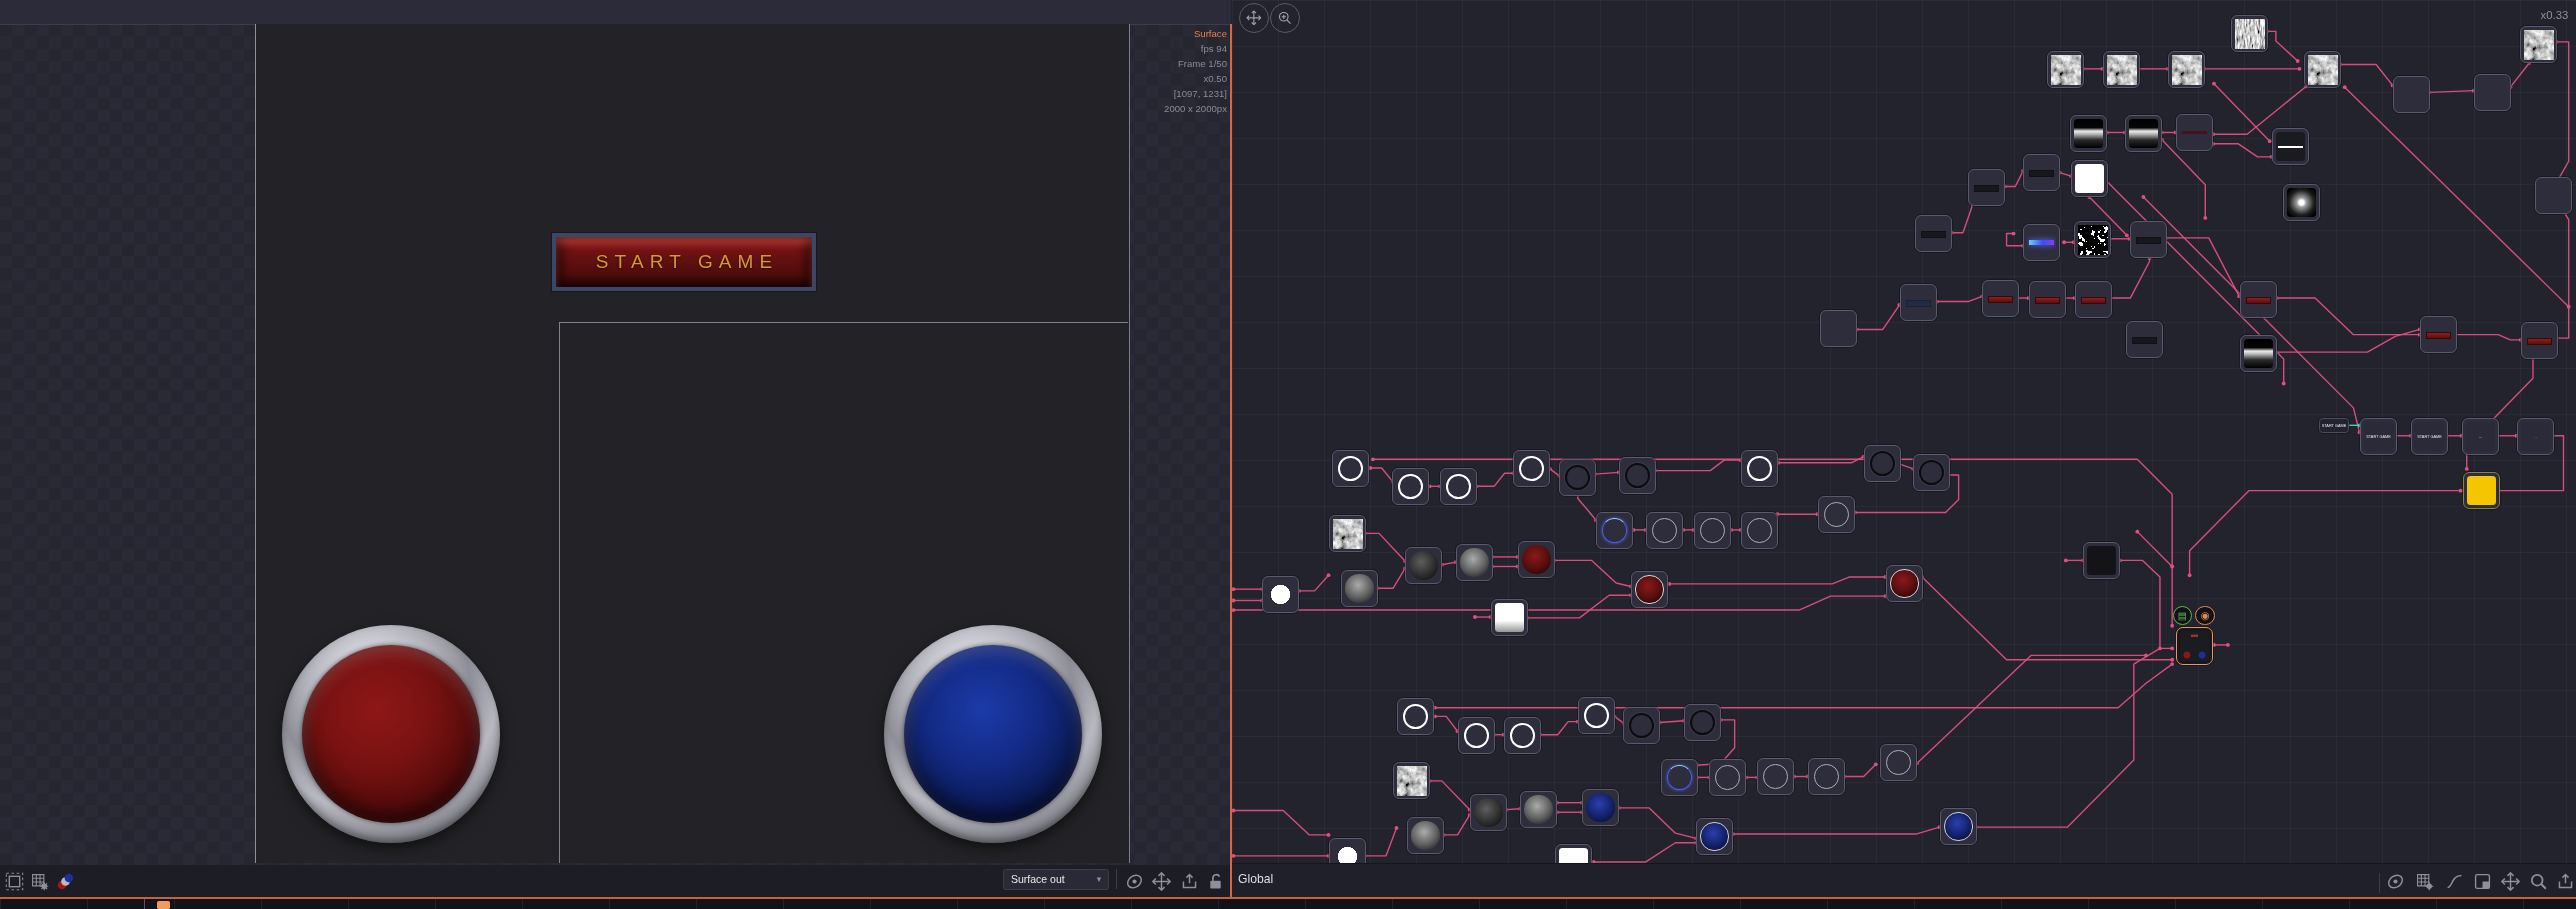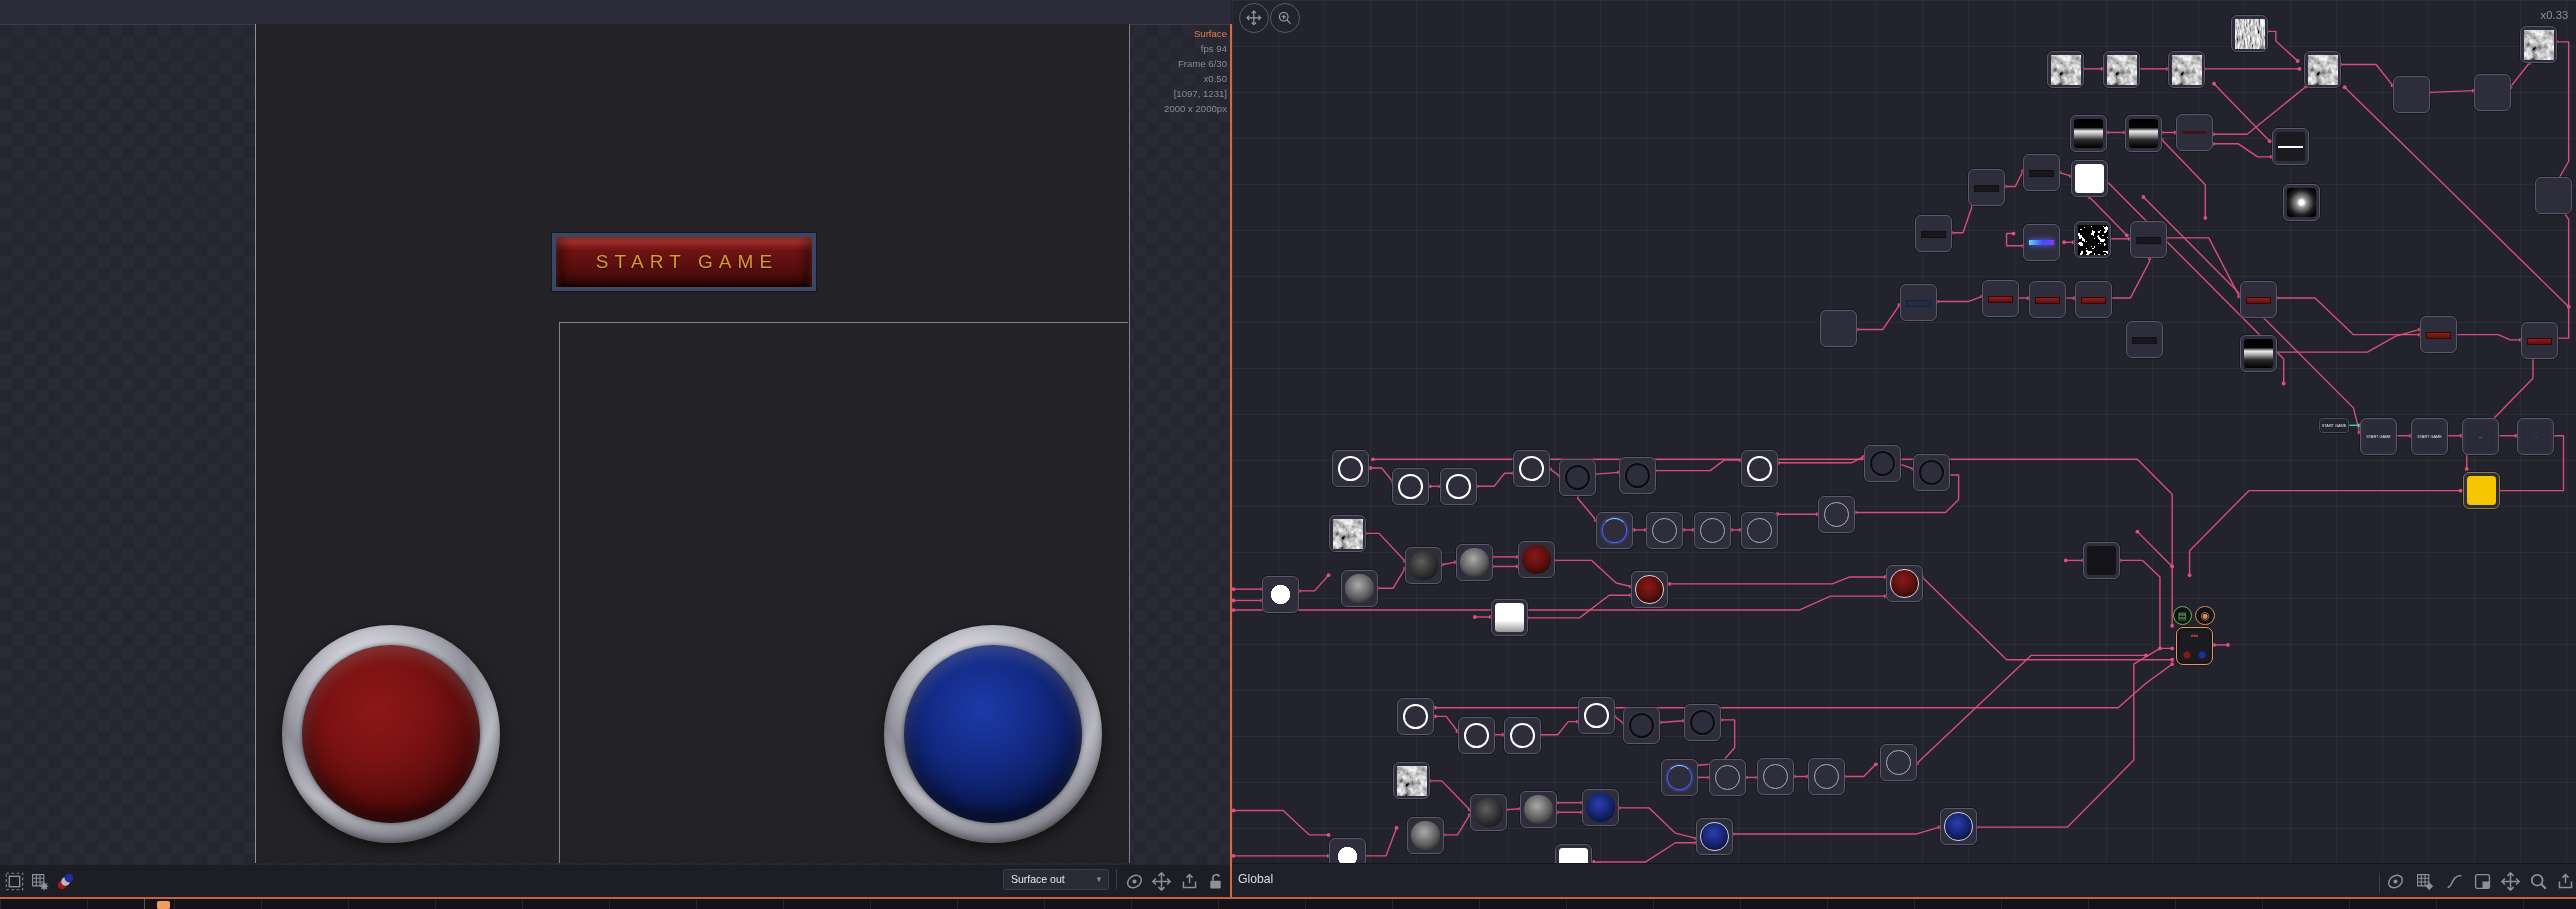--- a/index.html
+++ b/index.html
@@ -186,21 +186,21 @@
         <div class="inner"></div>
       </div>
       <div class="big-btn" id="blue-btn">
         <div class="inner"></div>
       </div>
     </div>
 
     <div id="view-info">
       <div class="active">Surface</div>
       <div>fps 94</div>
-      <div>Frame 6/30</div>
+      <div>Frame 1/50</div>
       <div>x0.50</div>
       <div>[1097, 1231]</div>
       <div>2000 x 2000px</div>
     </div>
 
     <div id="left-toolbar">
       <span class="tb-icon" style="left:5.2px;">
         <svg viewBox="0 0 22 22">
             <rect x="5" y="5" width="12" height="12" fill="none" stroke="currentColor" stroke-width="1.6"></rect>
             <rect x="1.5" y="1.5" width="19" height="19" fill="none" stroke="currentColor" stroke-width="1.2" stroke-dasharray="3 3"></rect>

